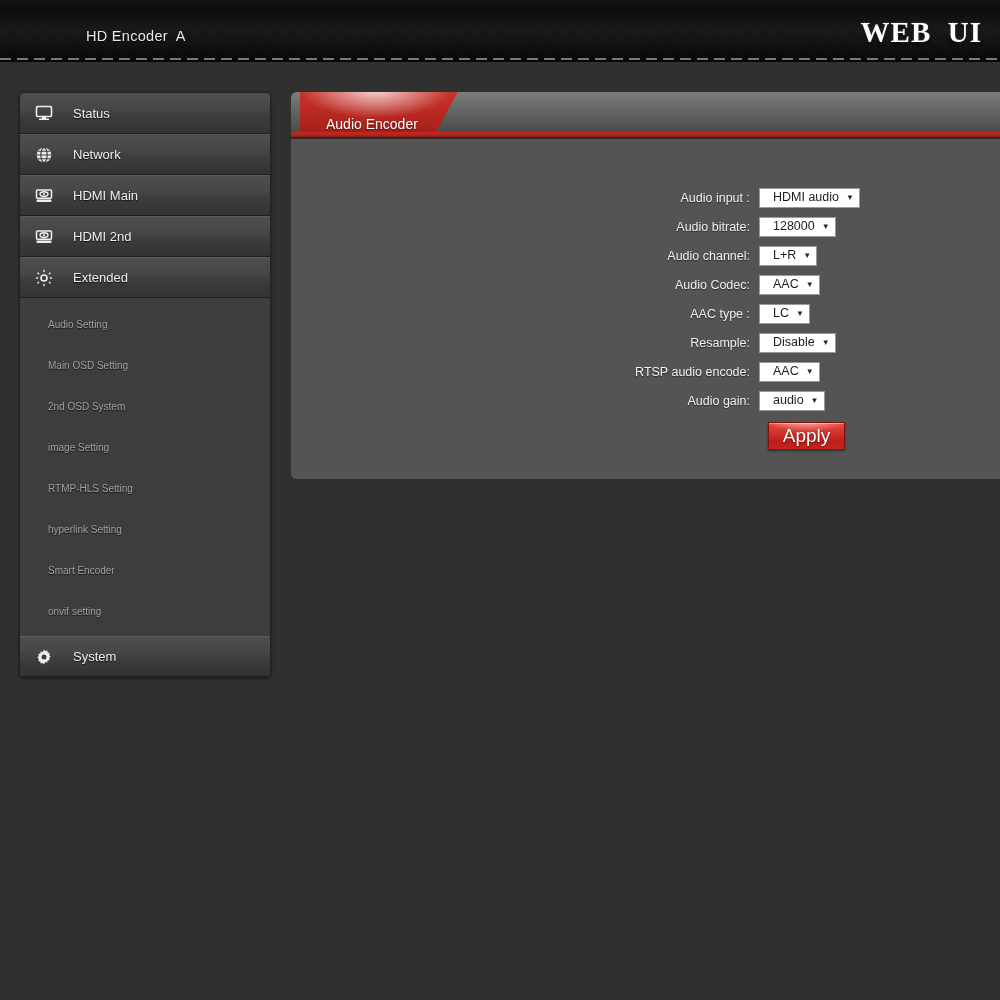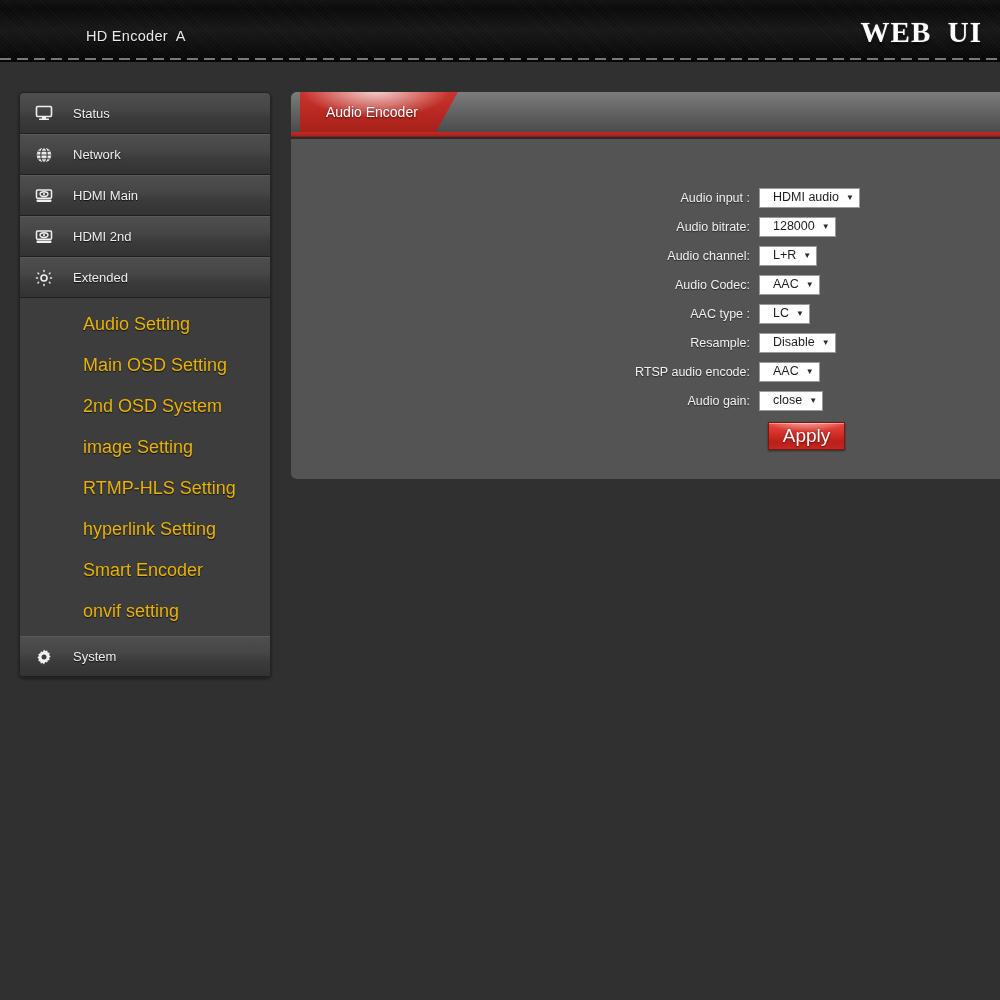--- a/index.html
+++ b/index.html
@@ -89,23 +89,23 @@
   .nav-icon svg { display: block; }
 
   .sub-list {
     background: #3d3d3d;
     padding: 6px 0 4px 0;
   }
   .sub-item {
     height: 41px;
     display: flex;
     align-items: center;
-    padding-left: 63px;
-    font-size: 18px;
-    color: #eab308;
+    padding-left: 28px;
+    font-size: 10px;
+    color: #a3a3a3;
     cursor: pointer;
     text-shadow: 0 1px 1px rgba(0,0,0,.7);
   }
 
   
   #content {
     position: absolute;
     left: 291px; top: 92px;
     width: 760px;
     height: 387px;
@@ -117,21 +117,21 @@
     position: relative;
     height: 40px;
     background: linear-gradient(180deg, #7d7d7d 0%, #6a6a6a 35%, #565656 78%, #4b4b4b 100%);
   }
   #tab-audio-encoder {
     position: absolute;
     left: 9px; top: 0;
     height: 40px;
     padding: 0 40px 0 26px;
     display: flex;
-    align-items: center;
+    align-items: flex-end;
     color: #ffffff;
     font-size: 14px;
     background:
       radial-gradient(ellipse 120px 46px at 48% -6%, rgba(255,255,255,.80) 0%, rgba(255,255,255,0) 62%),
       linear-gradient(180deg, #c9342c 0%, #bb2a23 45%, #a8201a 100%);
     clip-path: polygon(0 0, 100% 0, calc(100% - 22px) 100%, 0 100%);
     text-shadow: 0 1px 2px rgba(0,0,0,.55);
     cursor: pointer;
     white-space: nowrap;
   }
@@ -371,21 +371,21 @@
         <div class="form-label">RTSP audio encode:</div>
         <div class="select-box">
           <span>AAC</span>
           <span class="select-arrow">▼</span>
         </div>
       </div>
 
       <div class="form-row">
         <div class="form-label">Audio gain:</div>
         <div class="select-box">
-          <span>close</span>
+          <span>audio</span>
           <span class="select-arrow">▼</span>
         </div>
       </div>
 
       <div id="apply-row">
         <button id="apply-button">Apply</button>
       </div>
 
     </div>
   </div>

